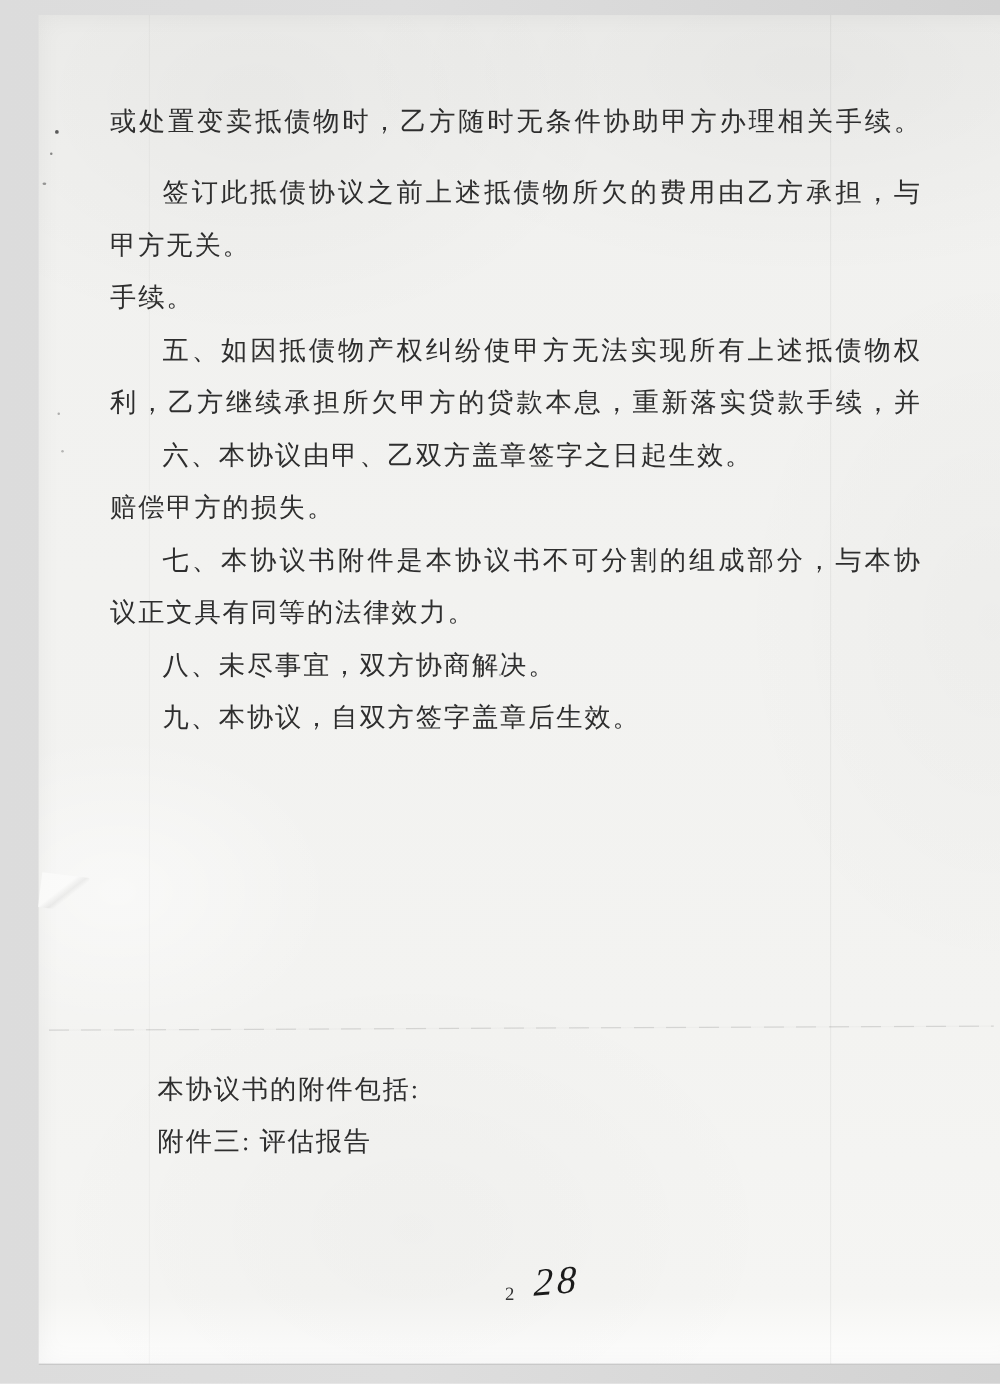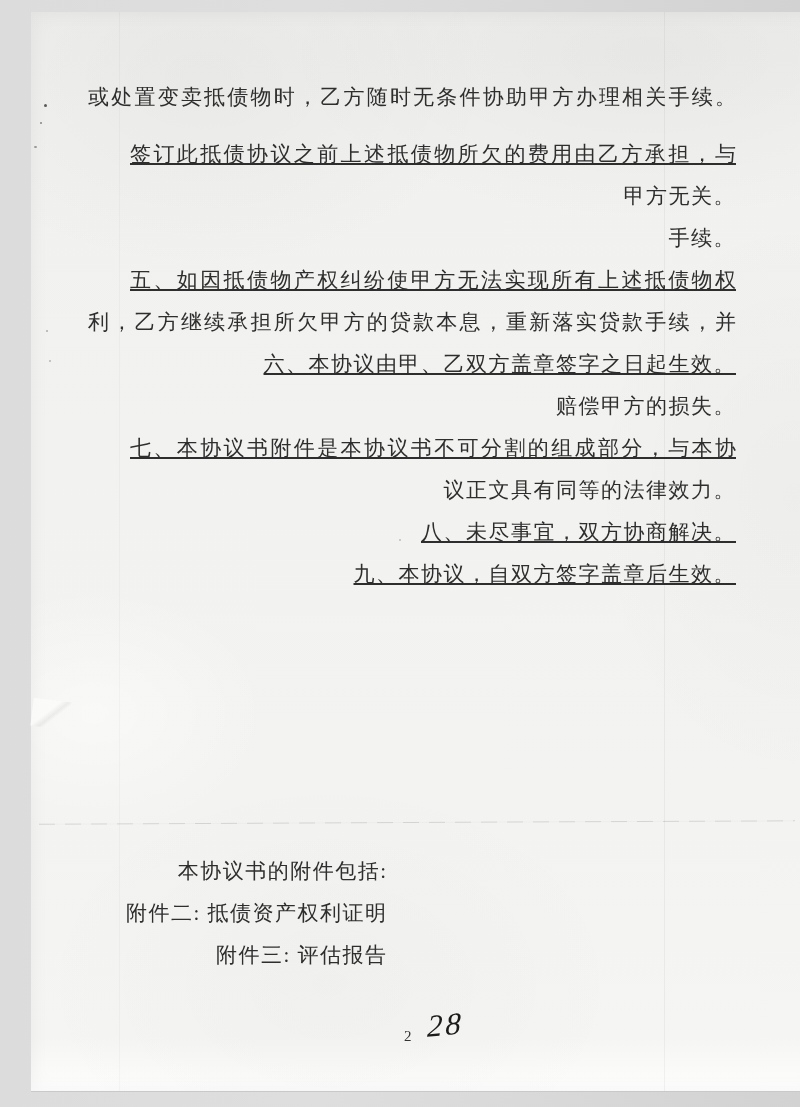--- a/index.html
+++ b/index.html
@@ -19,23 +19,23 @@
       radial-gradient(ellipse 250px 180px at 8% 65%, rgba(255,255,255,0.5), transparent 70%),
       linear-gradient(180deg,#eeeeec 0%,#f1f1ef 10%,#f3f3f1 75%,#f5f5f3 95%,#fbfbfa 98.6%,#ffffff 100%);
     box-shadow:inset 0 0 20px rgba(0,0,0,0.05);
     border-bottom:1px solid #c9c9c9;
     padding-left:16px;
   }
   .body-text {
     position:absolute; left:57px; top:64px; width:648px;
     color:#2e2e2e; font-size:21px;
   }
-  .ln { margin:0; line-height:42px; height:42px; letter-spacing:1.5px; white-space:nowrap;text-align:right; }
+  .ln { margin:0; line-height:42px; height:42px; letter-spacing:1.5px; white-space:nowrap; }
   .full { letter-spacing:0; white-space:normal; text-align:justify; text-align-last:justify; }
-  .indent { padding-left:42px;text-decoration:underline; }
+  .indent { padding-left:42px; }
   .sp { margin-top:15px; }
   .attach {
     position:absolute; left:95px; top:838px;
     color:#2e2e2e; font-size:21px;
   }
   .attach .ln { letter-spacing:1.5px; }
   .page-number {
     position:absolute; left:373px; top:1016px;
     font-size:15px; color:#333; letter-spacing:0;
   }
@@ -83,21 +83,20 @@
     <p class="ln indent">六、本协议由甲、乙双方盖章签字之日起生效。</p>
     <p class="ln">赔偿甲方的损失。</p>
     <p class="ln full indent">七、本协议书附件是本协议书不可分割的组成部分，与本协</p>
     <p class="ln">议正文具有同等的法律效力。</p>
     <p class="ln indent">八、未尽事宜，双方协商解决。</p>
     <p class="ln indent">九、本协议，自双方签字盖章后生效。</p>
   </div>
 
   <div class="attach">
     <p class="ln">本协议书的附件包括:</p>
-    <p class="ln">附件二: 抵债资产权利证明</p>
     <p class="ln">附件三: 评估报告</p>
   </div>
 
   <span class="page-number">2</span>
   <span class="handwritten">28</span>
 
   <div class="crease-h"></div>
   <div class="crease-v1"></div>
   <div class="crease-v2"></div>
   <div class="fold"></div>

